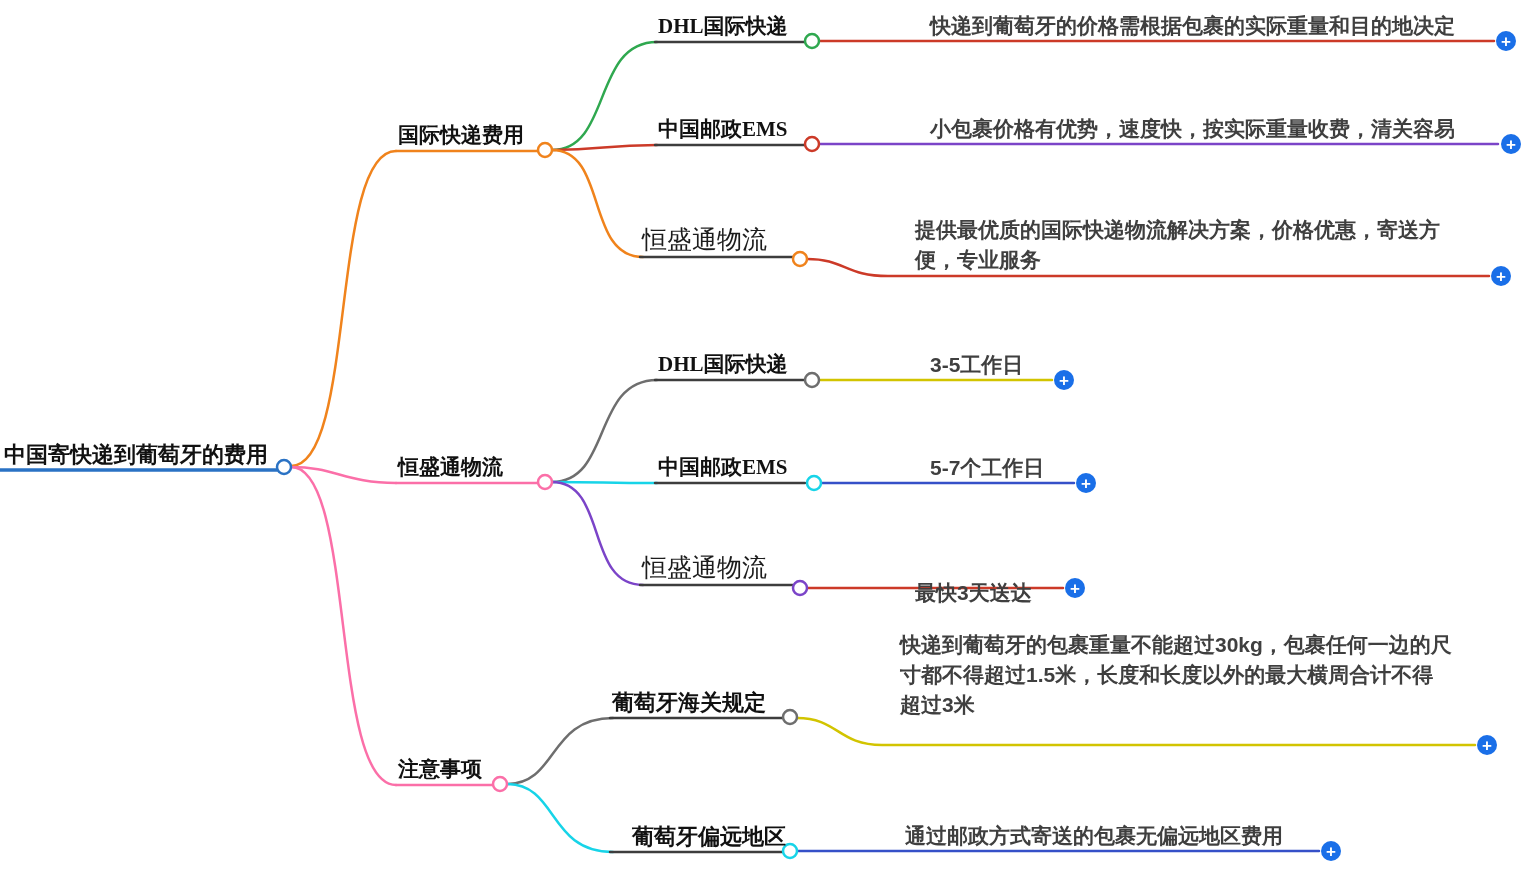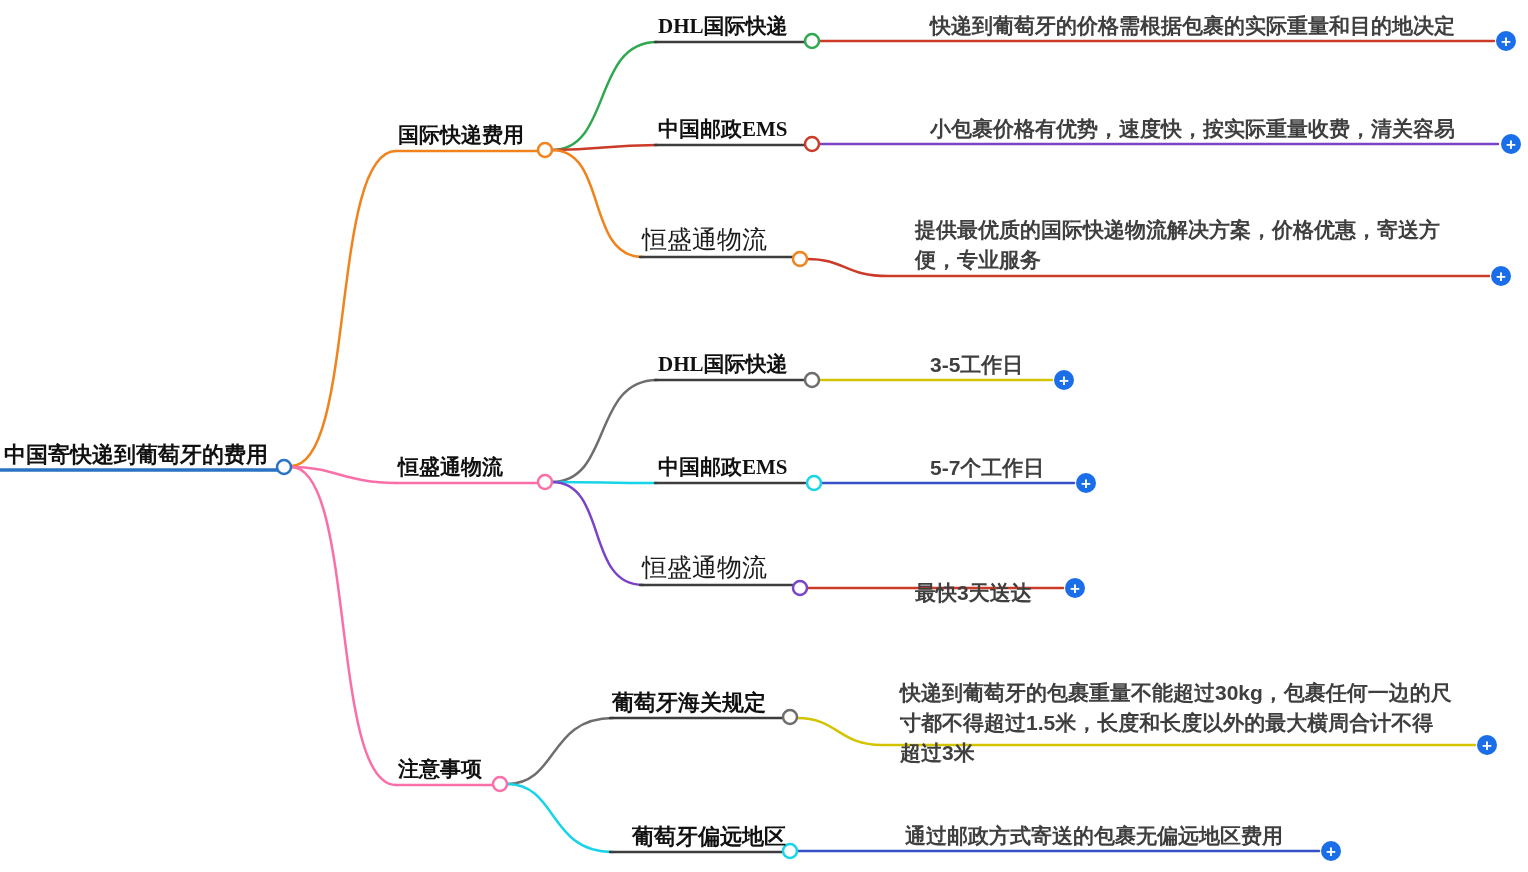--- a/index.html
+++ b/index.html
@@ -114,21 +114,21 @@
   <div class="label" style="left:658px; top:454px;">中国邮政EMS</div>
   <div class="label plain" style="left:642px; top:553px;">恒盛通物流</div>
 
   <div class="detail nowrap" style="left:930px; top:350px;text-align:right;">3-5工作日</div>
   <div class="detail nowrap" style="left:930px; top:453px;">5-7个工作日</div>
   <div class="detail nowrap" style="left:915px; top:578px;">最快3天送达</div>
 
   <div class="label mid3" style="left:612px; top:689px;">葡萄牙海关规定</div>
   <div class="label mid3" style="left:612px; top:823px;margin-left:20px;">葡萄牙偏远地区</div>
 
-  <div class="detail" style="left:900px; top:678px; width:552px;">快递到葡萄牙的包裹重量不能超过30kg，包裹任何一边的尺寸都不得超过1.5米，长度和长度以外的最大横周合计不得超过3米</div>
+  <div class="detail" style="left:900px; top:630px; width:552px;">快递到葡萄牙的包裹重量不能超过30kg，包裹任何一边的尺寸都不得超过1.5米，长度和长度以外的最大横周合计不得超过3米</div>
   <div class="detail nowrap" style="left:905px; top:821px;">通过邮政方式寄送的包裹无偏远地区费用</div>
 
   <div class="plus" style="left:1496px; top:31px;">+</div>
   <div class="plus" style="left:1501px; top:134px;">+</div>
   <div class="plus" style="left:1491px; top:266px;">+</div>
   <div class="plus" style="left:1054px; top:370px;">+</div>
   <div class="plus" style="left:1076px; top:473px;">+</div>
   <div class="plus" style="left:1065px; top:578px;">+</div>
   <div class="plus" style="left:1477px; top:735px;">+</div>
   <div class="plus" style="left:1321px; top:841px;">+</div>

